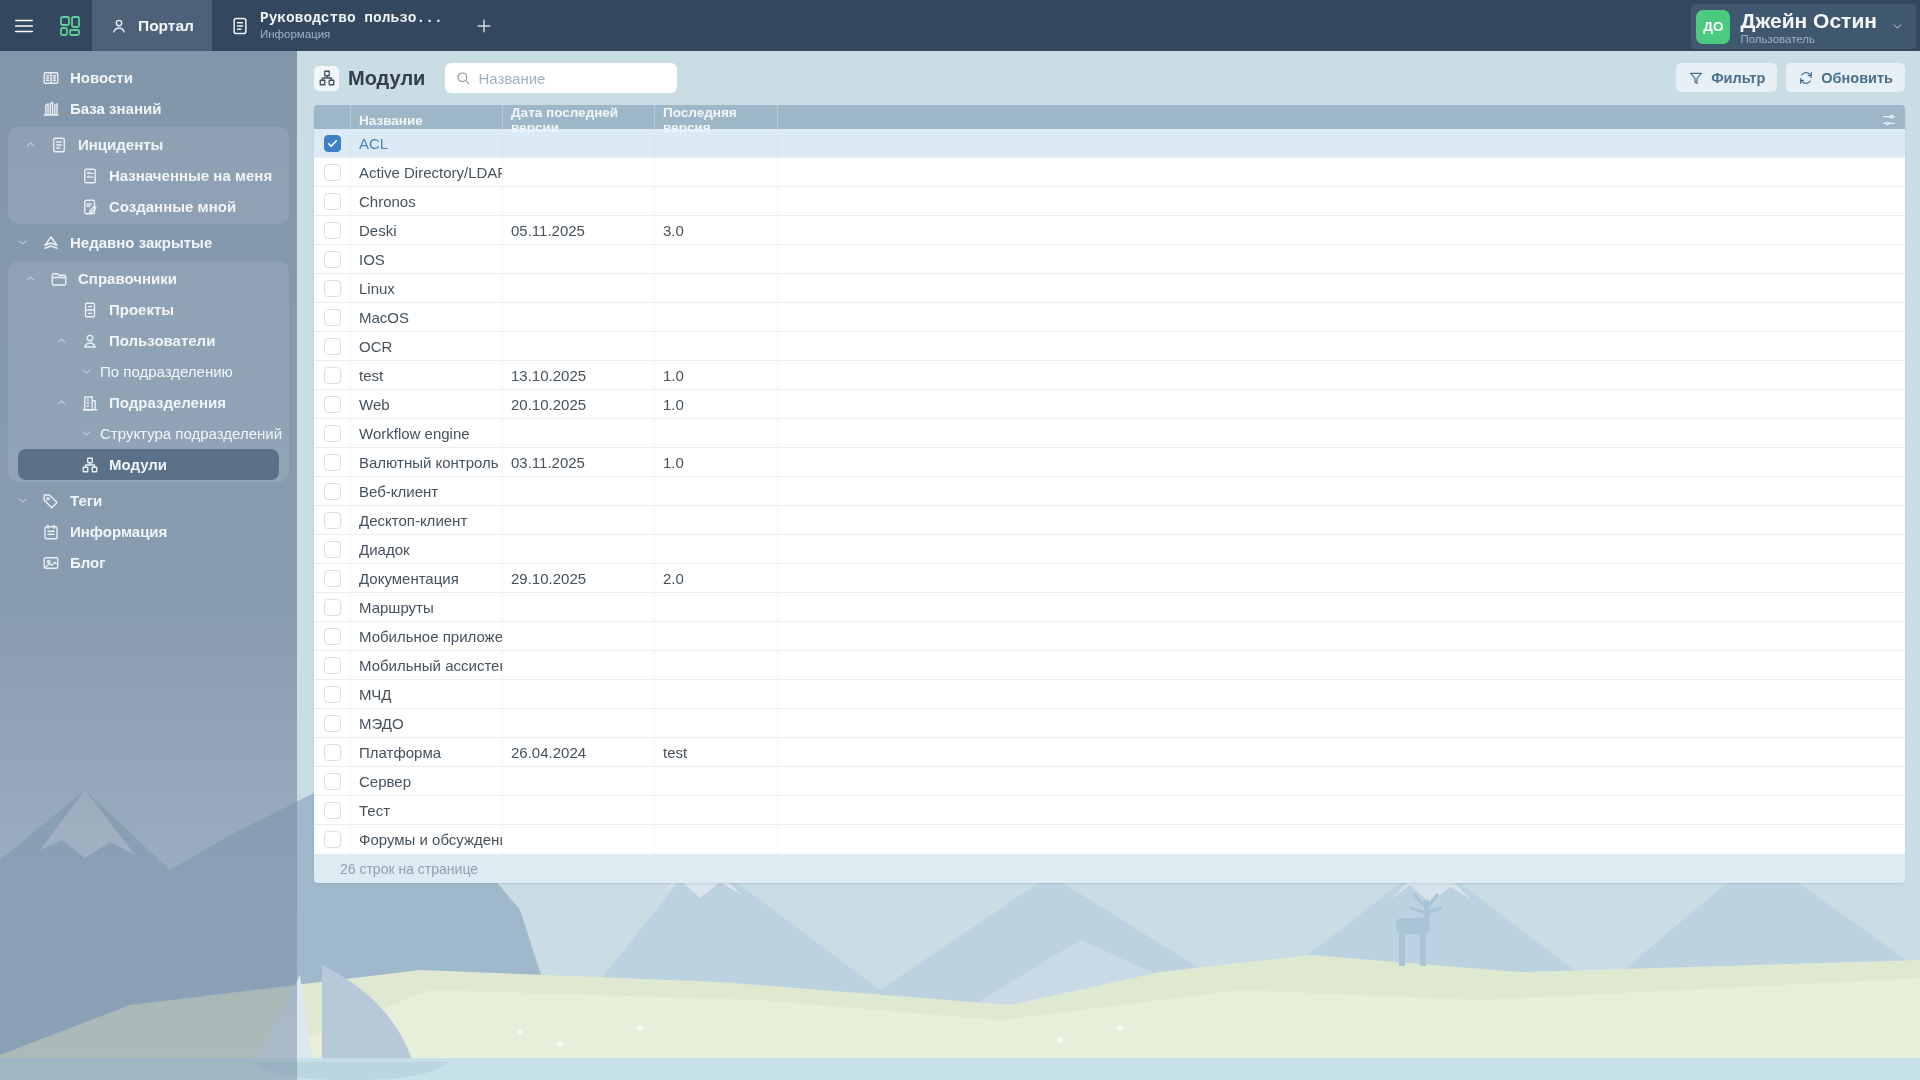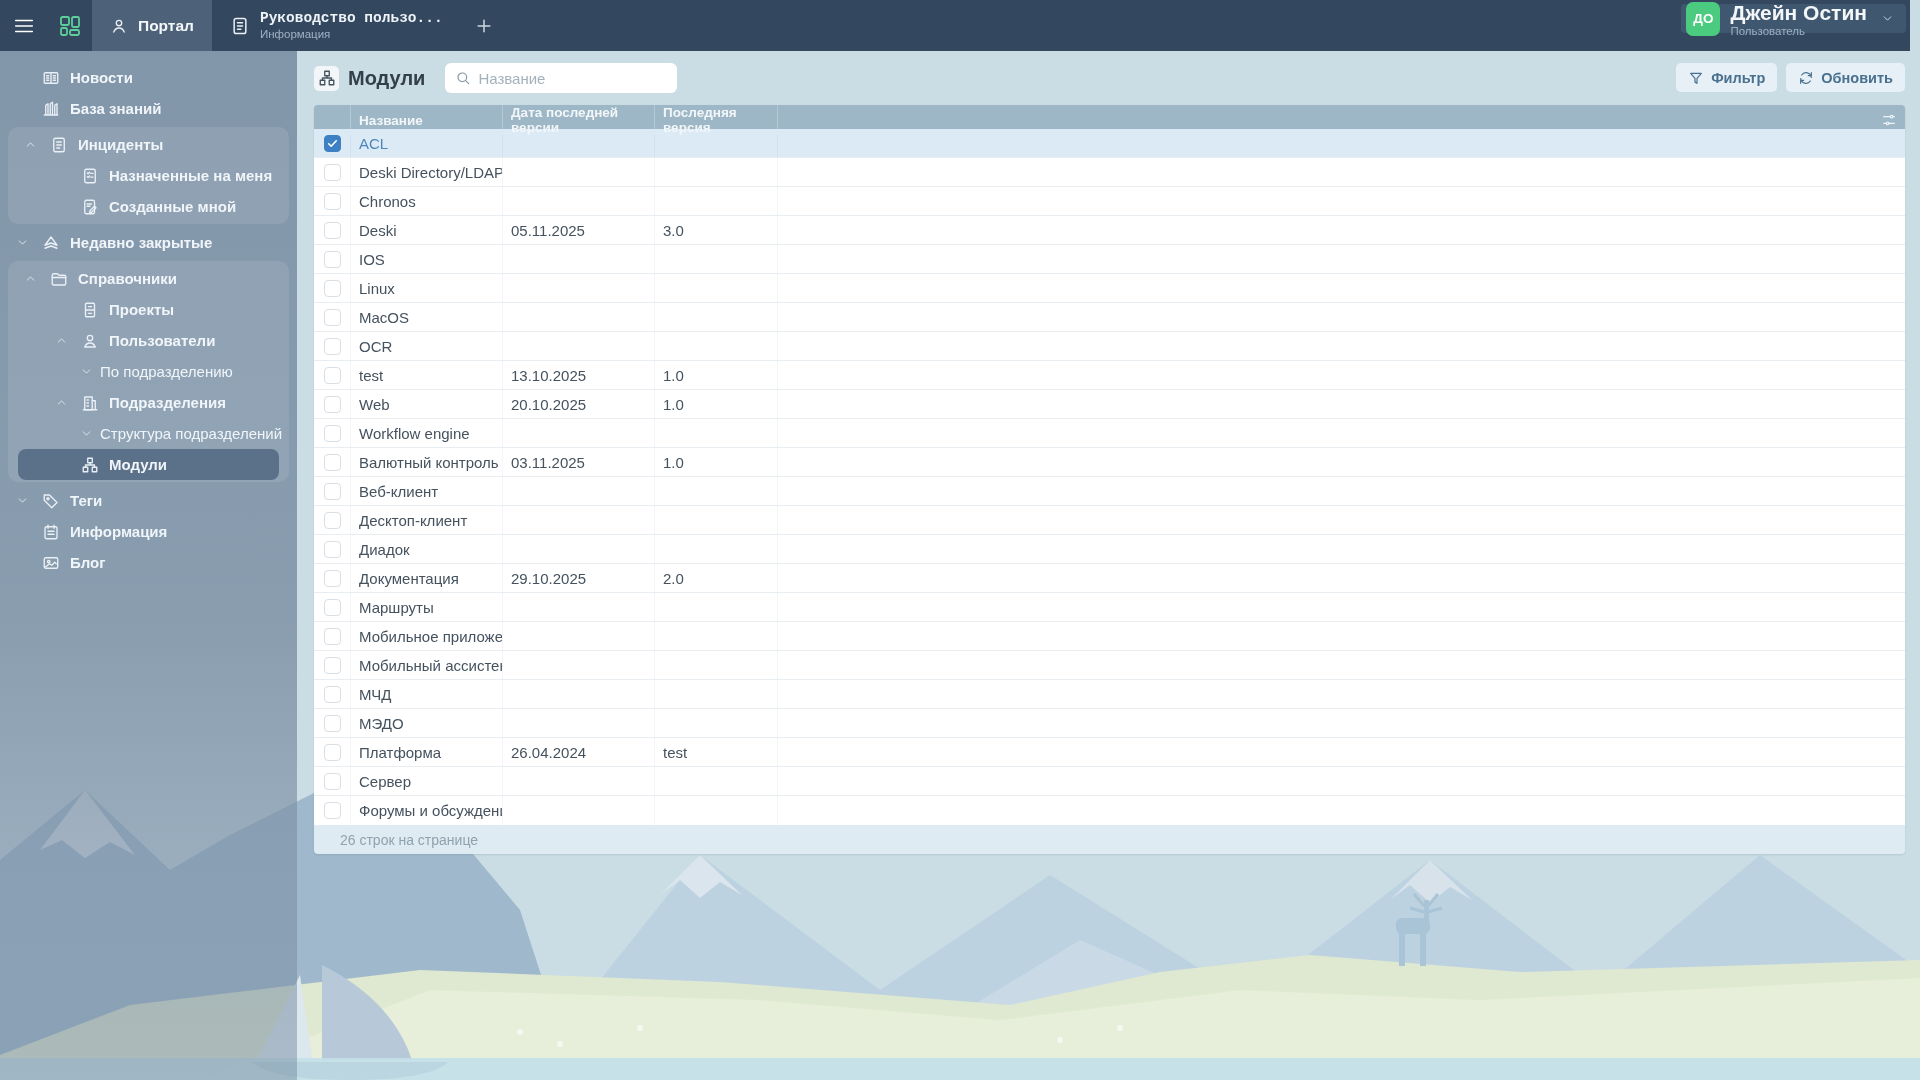--- a/index.html
+++ b/index.html
@@ -3,33 +3,33 @@
 <meta charset="utf-8">
 <style>
   * { margin:0; padding:0; box-sizing:border-box; }
   html,body { width:1920px; height:1080px; overflow:hidden; font-family:"Liberation Sans",sans-serif; }
   #app { position:relative; width:1920px; height:1080px; background:#cadce4; overflow:hidden; }
 
   
   #artwork { position:absolute; left:0; bottom:0; width:1920px; height:420px; }
 
   
-  #topbar { position:absolute; top:0; left:0; right:10px; height:51px; background:#33485f; display:flex; align-items:stretch; z-index:30; }
+  #topbar { position:absolute; top:0; left:0; right:0; height:51px; background:#33485f; display:flex; align-items:stretch; z-index:30; }
   .tb-icon-btn { display:flex; align-items:center; justify-content:center; color:#fff; cursor:pointer; }
   #hamburger { width:48px; }
   #applogo { width:44px; color:#5ecf9b; }
   .tab { display:flex; align-items:center; padding:0 18px; color:#fff; cursor:pointer; }
   .tab.active { background:#4d6278; }
   .tab .t-icon { margin-right:10px; color:#e9eff5; display:flex; }
   .tab-label { font-size:15.5px; font-weight:700; color:#f4f7fa; }
   .tab2-text { display:flex; flex-direction:column; line-height:1.25; }
   .tab2-title { font-size:14.5px; font-weight:700; color:#eef3f8;font-family:Liberation Mono, monospace; }
   .tab2-sub { font-size:11.5px; color:#9fb1c3; }
   #newtab { width:46px; color:#cfd9e2; }
-  #userblock { position:absolute; right:4px; top:4px; height:29px; background:#40586f; border-radius:4px; display:flex; align-items:center; padding:0 12px 0 5px; cursor:pointer; }
+  #userblock { position:absolute; right:4px; top:4px; height:45px; background:#40586f; border-radius:4px; display:flex; align-items:center; padding:0 12px 0 5px; cursor:pointer; }
   #avatar { width:34px; height:34px; border-radius:7px; background:#4bcb80; color:#fff; font-size:13.5px; font-weight:700; display:flex; align-items:center; justify-content:center; margin-right:10px; }
   .user-name { font-size:21px; font-weight:700; color:#f4f7fa; line-height:1.2; }
   .user-role { font-size:11.5px; color:#9eb0c2; }
   #user-chevron { margin-left:14px; color:#cfd9e2; display:flex; }
 
   
   #sidebar { position:absolute; top:51px; left:0; bottom:0; width:297px; z-index:20;
     background:linear-gradient(180deg, rgba(128,148,168,0.97) 0%, rgba(128,148,168,0.88) 55%, rgba(124,144,166,0.62) 78%, rgba(112,134,156,0.45) 100%);
     padding-top:11px; }
   .side-group { background:rgba(255,255,255,0.09); border-radius:10px; margin:3px 8px; padding:2px 0; }
@@ -419,21 +419,21 @@
             </div>
             <div class="cell name">ACL</div>
             <div class="cell date"></div>
             <div class="cell version"></div>
             <div class="cell"></div>
           </div>
           <div class="tr row">
             <div class="cell cb">
               <span class="ckbox"></span>
             </div>
-            <div class="cell name">Deski Directory/LDAP</div>
+            <div class="cell name">Active Directory/LDAP</div>
             <div class="cell date"></div>
             <div class="cell version"></div>
             <div class="cell"></div>
           </div>
           <div class="tr row">
             <div class="cell cb">
               <span class="ckbox"></span>
             </div>
             <div class="cell name">Chronos</div>
             <div class="cell date"></div>
@@ -617,20 +617,29 @@
             </div>
             <div class="cell name">Сервер</div>
             <div class="cell date"></div>
             <div class="cell version"></div>
             <div class="cell"></div>
           </div>
           <div class="tr row">
             <div class="cell cb">
               <span class="ckbox"></span>
             </div>
+            <div class="cell name">Тест</div>
+            <div class="cell date"></div>
+            <div class="cell version"></div>
+            <div class="cell"></div>
+          </div>
+          <div class="tr row">
+            <div class="cell cb">
+              <span class="ckbox"></span>
+            </div>
             <div class="cell name">Форумы и обсуждения</div>
             <div class="cell date"></div>
             <div class="cell version"></div>
             <div class="cell"></div>
           </div>
         </div>
       <div id="tfoot">
         <span>26 строк на странице</span>
       </div>
     </div>

